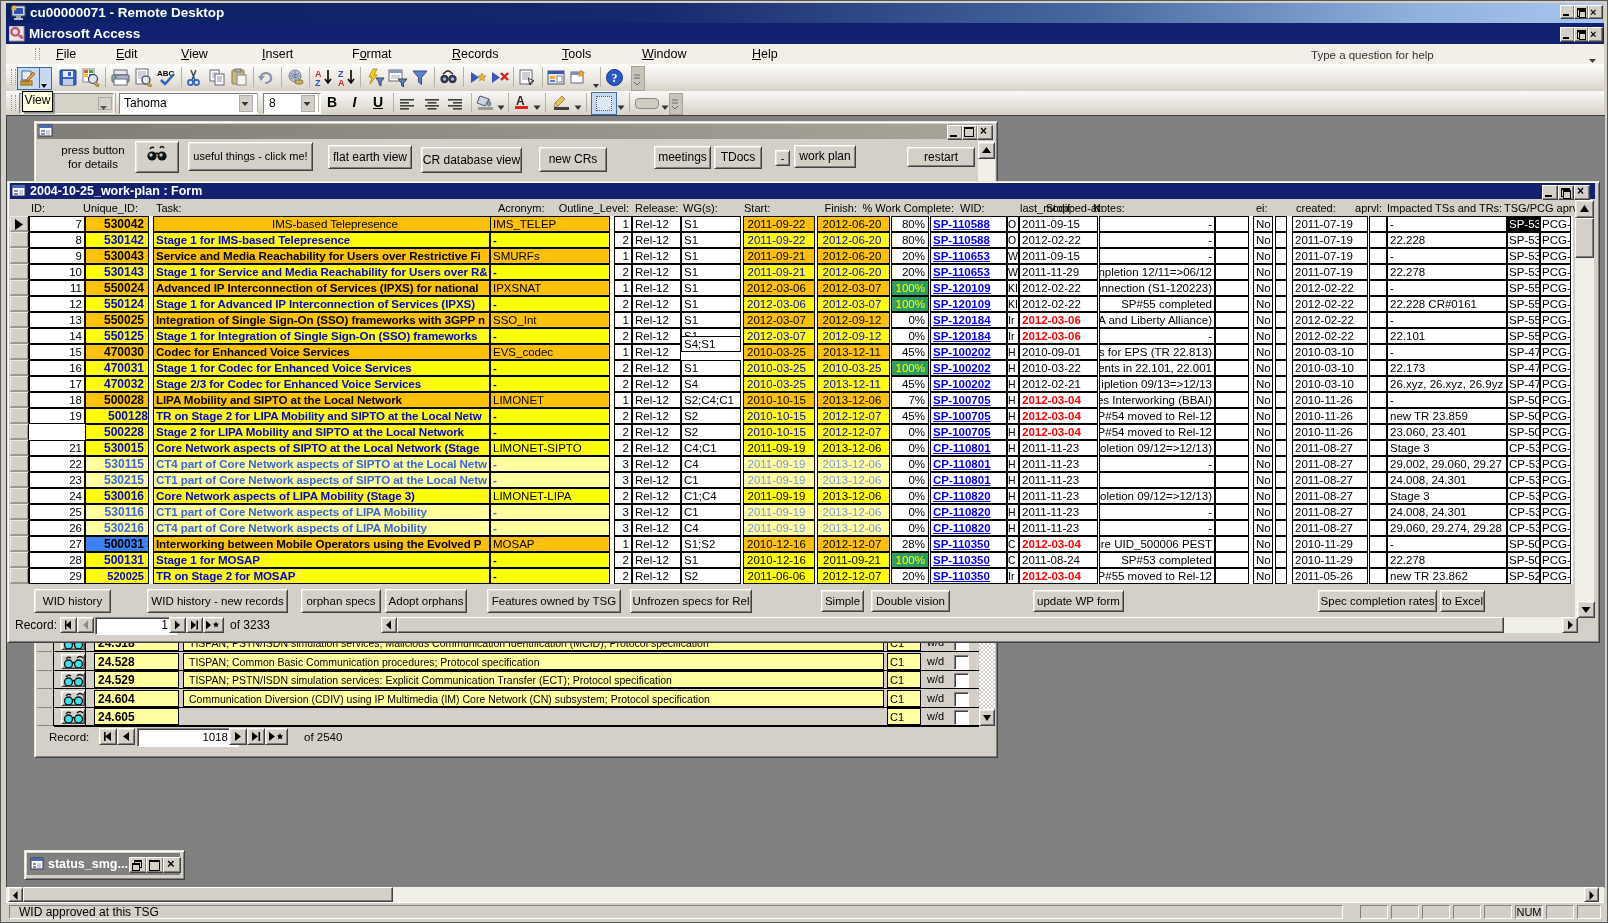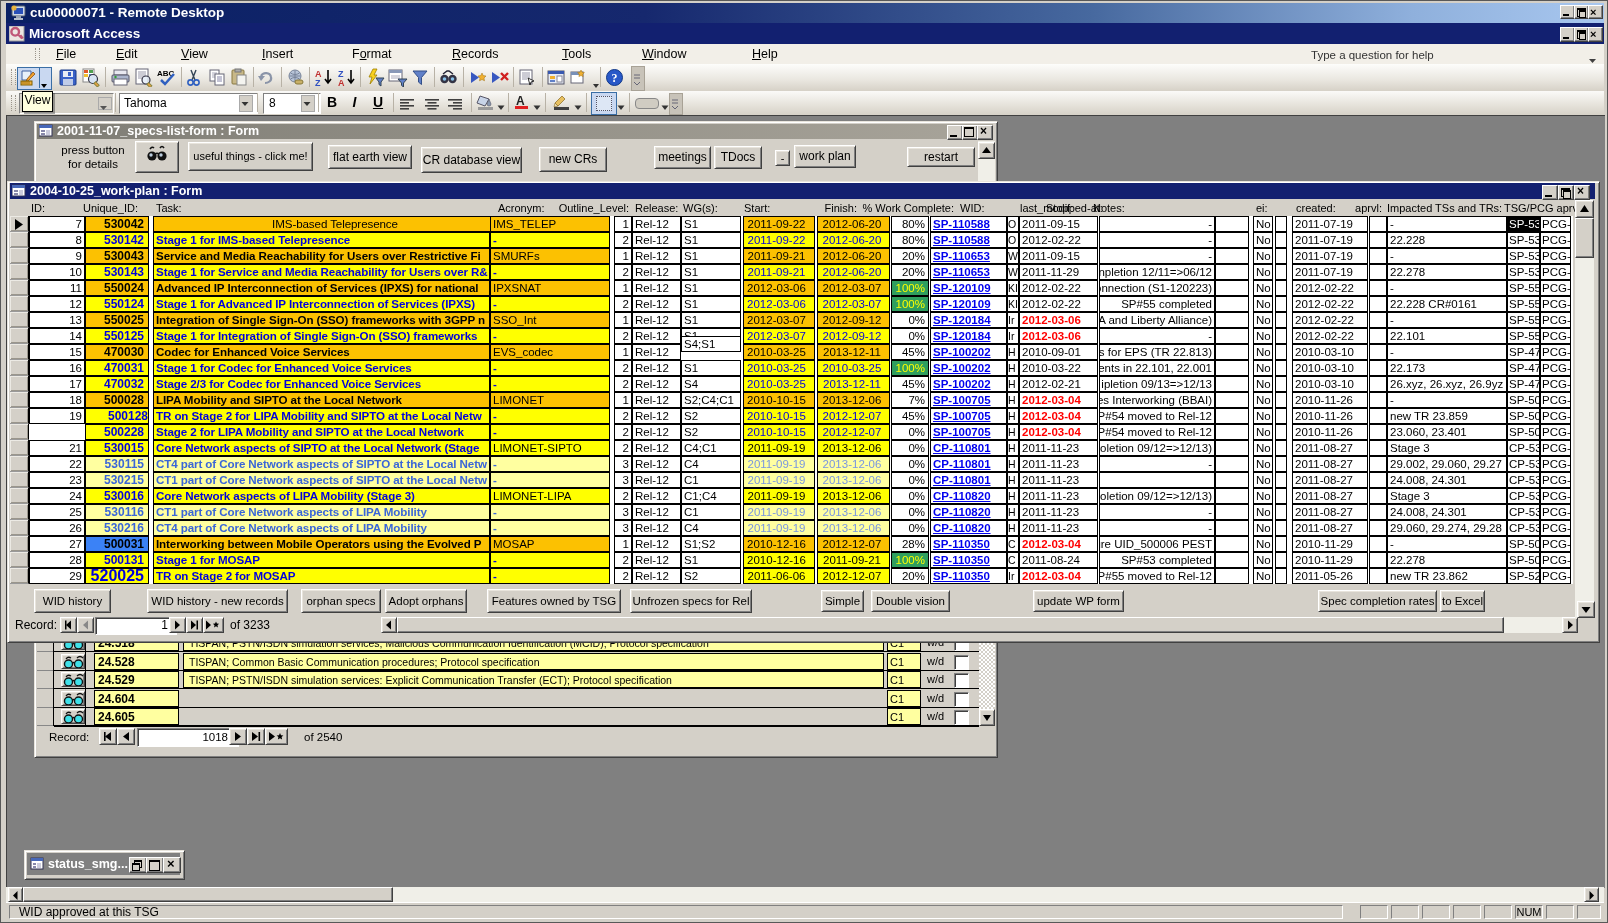--- a/index.html
+++ b/index.html
@@ -295,21 +295,20 @@
 <div style="position:absolute;left:5px;top:114px;width:1598px;height:772px;background:#808080;border-top:1px solid #404040;border-left:1px solid #404040;"></div>
 <div style="position:absolute;left:33px;top:120px;width:962px;height:635px;background:#d4d0c8;border:1px solid;border-color:#e8e4dc #404040 #404040 #e8e4dc;box-shadow:inset 1px 1px 0 #fff, inset -1px -1px 0 #808080;"></div>
 <div style="position:absolute;left:36px;top:123px;width:956px;height:15px;background:linear-gradient(90deg,#7f7d75,#a8a49a);"></div>
 <div style="position:absolute;left:38px;top:123px;width:14px;height:14px;"><svg width="14" height="14">
         <rect x="0" y="1" width="13" height="11" fill="#fff" stroke="#335"></rect>
         <rect x="0" y="1" width="13" height="3" fill="#4868b8"></rect>
         <rect x="2" y="6" width="4" height="2" fill="#88a"></rect>
         <rect x="2" y="9" width="4" height="2" fill="#88a"></rect>
         <rect x="7" y="6" width="4" height="5" fill="#ccd"></rect>
       </svg></div>
-<div style="position:absolute;left:56px;top:123px;width:500px;height:15px;font-weight:bold;color:#fff;font-size:12.5px;line-height:15px;">2001-11-07_specs-list-form : Form</div>
 <div class="rb" style="position:absolute;left:946px;top:124px;width:14px;height:13px;">
       <div style="position:absolute;left:2px;bottom:2px;width:7px;height:2px;background:#000"></div>
     </div>
 <div class="rb" style="position:absolute;left:961px;top:124px;width:14px;height:13px;">
       <div style="position:absolute;left:1px;top:1px;width:8px;height:7px;border:1px solid #000;border-top-width:2px"></div>
     </div>
 <div class="rb" style="position:absolute;left:976px;top:124px;width:14px;height:13px;">
       <div style="position:absolute;left:2px;top:-1px;font-size:12px;font-weight:bold;line-height:13px">×</div>
     </div>
 <div style="position:absolute;left:52px;top:142px;width:80px;height:30px;font-size:11.5px;line-height:14px;text-align:center;color:#000;">press button<br>for details</div>
@@ -377,20 +376,21 @@
 <div style="position:absolute;left:953px;top:672px;width:13px;height:13px;background:#fff;border:1px solid;border-color:#808080 #fff #fff #808080;box-shadow:inset 1px 1px 0 #404040;"></div>
 <div style="position:absolute;left:36px;top:689px;width:16px;height:17px;background:#d4d0c8;border-bottom:1px solid #888;"></div>
 <div style="position:absolute;left:53px;top:706px;width:925px;height:0px;border-top:1px solid #000;"></div>
 <div class="b3" style="position:absolute;left:60px;top:690px;width:24px;height:15px;"><svg width="24" height="14">
         <path d="M4 4 Q6 1 9 3 M15 3 Q18 0 21 3" stroke="#111" stroke-width="1.3" fill="none"></path>
         <circle cx="6.5" cy="9" r="4" fill="#40e0e8" stroke="#111" stroke-width="1.4"></circle>
         <circle cx="16.5" cy="9" r="4" fill="#40e0e8" stroke="#111" stroke-width="1.4"></circle>
         <path d="M10.5 8 Q11.5 7 12.5 8" stroke="#111" stroke-width="1.2" fill="none"></path>
       </svg></div>
 <div class="cell" style="position:absolute;left:93px;top:689px;width:85px;height:17px;background:#ffffa0;font-size:12px;font-weight:bold;line-height:16px;padding-left:3px;">24.604</div>
+<div class="cell" style="position:absolute;left:182px;top:689px;width:701px;height:17px;background:#ffffa0;font-size:10.5px;line-height:16px;padding-left:5px;">Communication Diversion (CDIV) using IP Multimedia (IM) Core Network (CN) subsystem;  Protocol specification</div>
 <div class="cell" style="position:absolute;left:886px;top:689px;width:34px;height:17px;background:#ffffa0;font-size:11px;line-height:16px;padding-left:2px;">C1</div>
 <div style="position:absolute;left:926px;top:690px;width:30px;height:16px;font-size:11px;line-height:15px;">w/d</div>
 <div style="position:absolute;left:953px;top:691px;width:13px;height:13px;background:#fff;border:1px solid;border-color:#808080 #fff #fff #808080;box-shadow:inset 1px 1px 0 #404040;"></div>
 <div style="position:absolute;left:36px;top:707px;width:16px;height:17px;background:#d4d0c8;border-bottom:1px solid #888;"></div>
 <div style="position:absolute;left:53px;top:724px;width:925px;height:0px;border-top:1px solid #000;"></div>
 <div class="b3" style="position:absolute;left:60px;top:708px;width:24px;height:15px;"><svg width="24" height="14">
         <path d="M4 4 Q6 1 9 3 M15 3 Q18 0 21 3" stroke="#111" stroke-width="1.3" fill="none"></path>
         <circle cx="6.5" cy="9" r="4" fill="#40e0e8" stroke="#111" stroke-width="1.4"></circle>
         <circle cx="16.5" cy="9" r="4" fill="#40e0e8" stroke="#111" stroke-width="1.4"></circle>
         <path d="M10.5 8 Q11.5 7 12.5 8" stroke="#111" stroke-width="1.2" fill="none"></path>
@@ -969,21 +969,21 @@
 <div class="tc" style="position:absolute;left:1214px;top:551px;width:34px;height:16px;background:#fff;color:#000;text-align:left;"></div>
 <div class="tc" style="position:absolute;left:1252px;top:551px;width:20px;height:16px;background:#fff;color:#000;text-align:left;">No</div>
 <div class="tc" style="position:absolute;left:1274px;top:551px;width:12px;height:16px;background:#fff;color:#000;text-align:left;"></div>
 <div class="tc" style="position:absolute;left:1291px;top:551px;width:76px;height:16px;background:#fff;color:#000;text-align:left;">2010-11-29</div>
 <div class="tc" style="position:absolute;left:1368px;top:551px;width:18px;height:16px;background:#fff;color:#000;text-align:left;"></div>
 <div class="tc" style="position:absolute;left:1386px;top:551px;width:120px;height:16px;background:#fff;color:#000;text-align:left;">22.278</div>
 <div class="tc" style="position:absolute;left:1506px;top:551px;width:33px;height:16px;background:#fff;color:#000;text-align:left;padding:0 1px;">SP-50</div>
 <div class="tc" style="position:absolute;left:1539px;top:551px;width:31px;height:16px;background:#fff;color:#000;text-align:left;padding:0 1px;">PCG-2</div>
 <div style="position:absolute;left:9px;top:567px;width:19px;height:16px;background:#d4d0c8;border-right:1px solid #000;border-bottom:1px solid #999;box-sizing:border-box;box-shadow:inset 1px 1px 0 #eceae4, inset -1px -1px 0 #9a968c;"></div>
 <div class="tc" style="position:absolute;left:28px;top:567px;width:56px;height:16px;background:#fff;color:#000;text-align:right;">29</div>
-<div class="tc" style="position:absolute;left:84px;top:567px;width:64px;height:16px;background:#ffff00;color:#0000dd;text-align:right;font-weight:bold;padding-right:4px;font-size:16px;">520025</div>
+<div class="tc" style="position:absolute;left:84px;top:567px;width:64px;height:16px;background:#ffff00;color:#0000dd;text-align:right;font-weight:bold;padding-right:4px;font-size:11px;">520025</div>
 <div class="tc" style="position:absolute;left:152px;top:567px;width:337px;height:16px;background:#ffff00;color:#0000dd;text-align:left;font-weight:bold;font-size:11.6px;letter-spacing:-0.1px;">TR on Stage 2 for MOSAP</div>
 <div class="tc" style="position:absolute;left:489px;top:567px;width:120px;height:16px;background:#ffff00;color:#0000dd;text-align:left;font-weight:bold;">-</div>
 <div class="tc" style="position:absolute;left:613px;top:567px;width:18px;height:16px;background:#fff;color:#000;text-align:right;">2</div>
 <div class="tc" style="position:absolute;left:631px;top:567px;width:49px;height:16px;background:#fff;color:#000;text-align:left;">Rel-12</div>
 <div class="tc" style="position:absolute;left:680px;top:567px;width:60px;height:16px;background:#fff;color:#000;text-align:left;">S2</div>
 <div class="tc" style="position:absolute;left:742px;top:567px;width:72px;height:16px;background:#ffff00;color:#000;text-align:center;padding-right:7px;">2011-06-06</div>
 <div class="tc" style="position:absolute;left:816px;top:567px;width:73px;height:16px;background:#ffff00;color:#000;text-align:center;padding-right:5px;">2012-12-07</div>
 <div class="tc" style="position:absolute;left:890px;top:567px;width:38px;height:16px;background:#fff;color:#000;text-align:right;padding-right:3px;">20%</div>
 <div class="tc" style="position:absolute;left:929px;top:567px;width:77px;height:16px;background:#fff;color:#0000ee;text-align:left;font-weight:bold;text-decoration:underline;">SP-110350</div>
 <div class="tc" style="position:absolute;left:1006px;top:567px;width:12px;height:16px;background:#fff;color:#000;text-align:left;padding:0;font-size:10.5px;">Ir</div>

